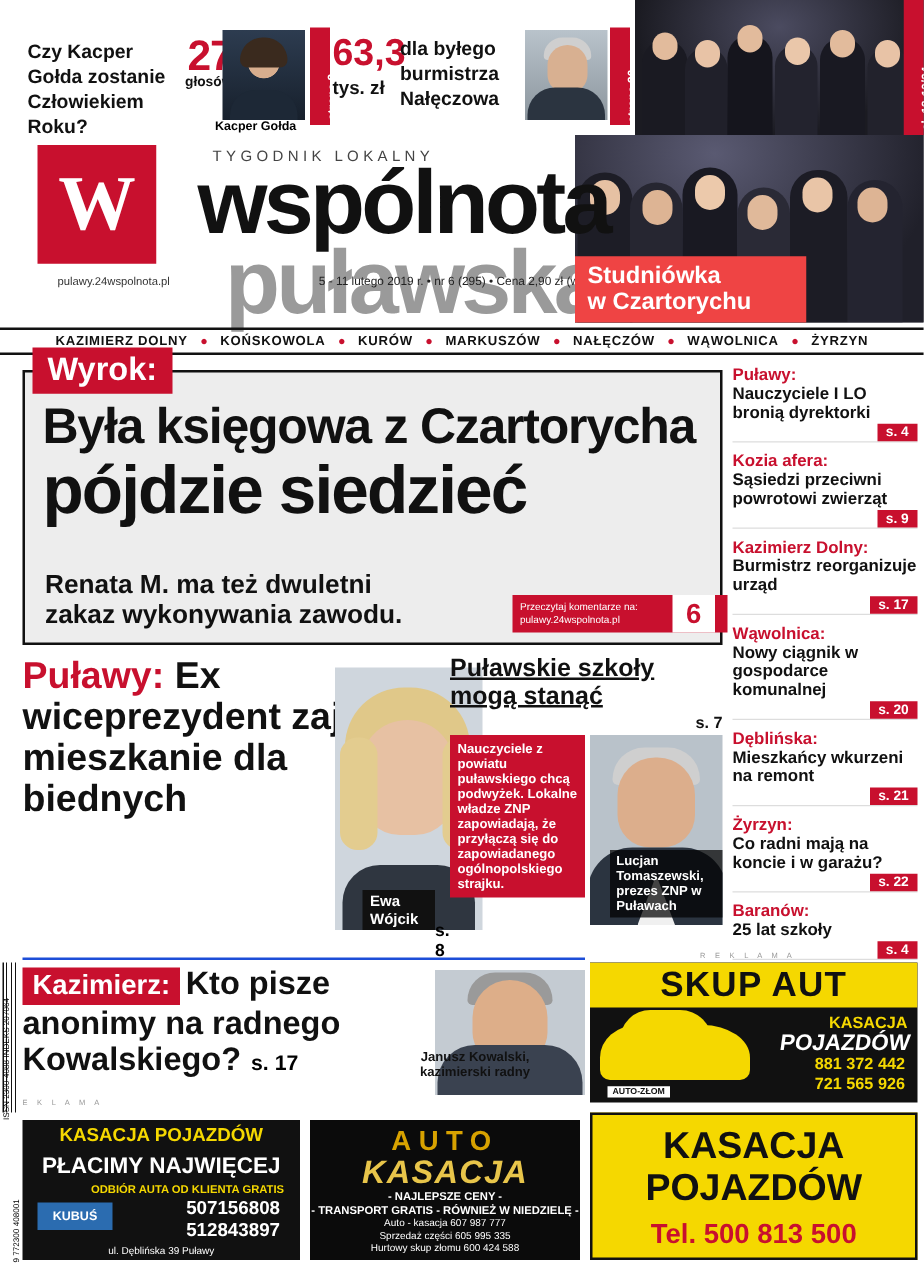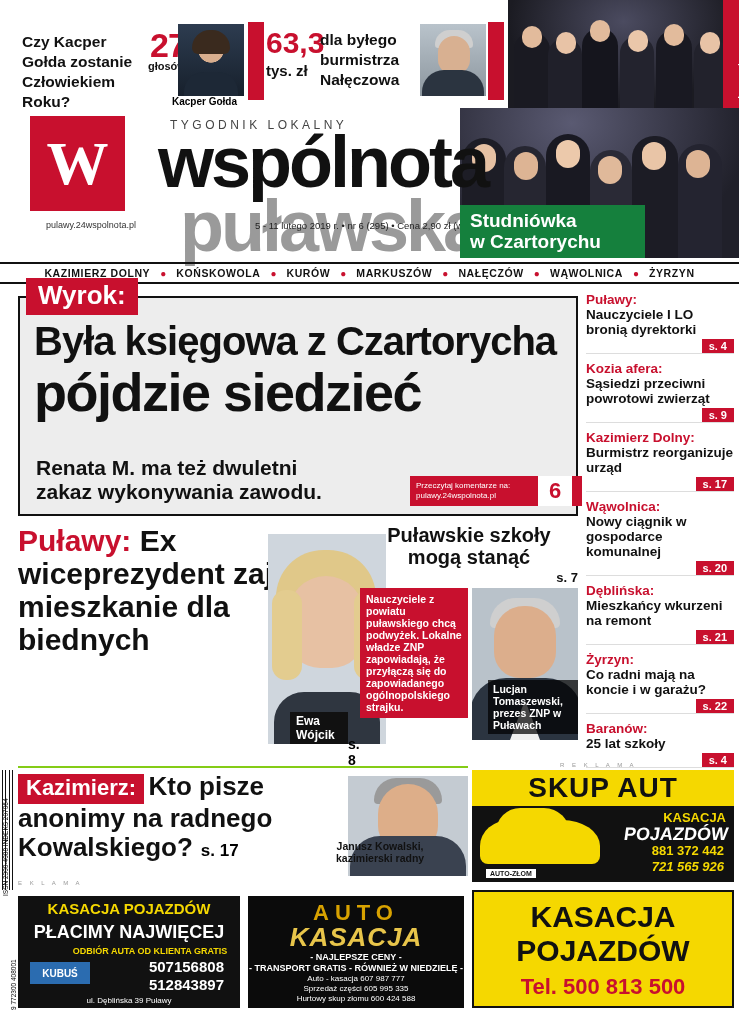--- a/index.html
+++ b/index.html
@@ -50,21 +50,21 @@
             font-family:"Liberation Serif", serif; font-weight:bold; font-size:62px; display:flex; align-items:center; justify-content:center; }
   .tyg { position:absolute; left:170px; top:10px; font-size:12px; letter-spacing:3.5px; color:#444; }
   .title1 { position:absolute; left:158px; top:18px; font-family:"Liberation Sans", sans-serif; font-weight:bold; font-size:72px; letter-spacing:-3px; color:#111; line-height:72px;}
   .title2 { position:absolute; left:180px; top:82px; font-family:"Liberation Sans", sans-serif; font-weight:bold; font-size:72px; letter-spacing:-3px; color:#9a9a9a; line-height:72px;}
   .siteurl { position:absolute; left:46px; top:112px; font-size:9px; color:#333; }
   .issueline { position:absolute; left:255px; top:112px; font-size:9.5px; color:#222; }
 
   
   .promright { position:absolute; left:460px; top:0px; width:279px; height:150px; overflow:hidden; background:#20202a; }
   .promright .bg { position:absolute; inset:0; background:radial-gradient(ellipse at 40% 10%, #5a5a72 0%, #20202a 75%); }
-  .stud-badge { position:absolute; left:460px; top:97px; width:185px; background:#15803d; color:#fff; padding:5px 8px 6px 10px; font-weight:bold; font-size:19px; line-height:21px; }
+  .stud-badge { position:absolute; left:460px; top:97px; width:185px; background:#ef4444; color:#fff; padding:5px 8px 6px 10px; font-weight:bold; font-size:19px; line-height:21px; }
 
   
   .townbar { position:absolute; left:0; top:262px; width:739px; height:22px; border-top:2px solid #111; border-bottom:2px solid #111; display:flex; align-items:center; justify-content:center; gap:10px; }
   .townbar .town { font-size:10.5px; font-weight:bold; letter-spacing:0.6px; color:#111; }
   .townbar .dot { color:#c8102e; font-size:10px; }
 
   
   .lead { position:absolute; left:18px; top:296px; width:560px; height:220px; background:#ededed; border:2px solid #111; }
   .wyrok { position:absolute; left:26px; top:278px; background:#c8102e; color:#fff; font-weight:bold; font-size:26px; padding:2px 12px 4px 12px; z-index:4;}
   .lead h1 { margin:0; position:absolute; left:14px; top:20px; width:540px; font-weight:bold; color:#111; line-height:46px;}
@@ -90,47 +90,47 @@
   .b2-photo { position:absolute; left:250px; top:10px; width:118px; height:210px; overflow:hidden; background:#cfd6dd;}
   .b2-photo .face { position:absolute; left:20px; top:42px; width:76px; height:92px; background:#e7c1a3; border-radius:38px 38px 32px 32px;}
   .b2-photo .hair { position:absolute; left:8px; top:16px; width:100px; height:72px; background:#e0c889; border-radius:50px 50px 26px 26px;}
   .b2-photo .hair2 { position:absolute; left:4px; top:56px; width:30px; height:90px; background:#e3cc8f; border-radius:14px;}
   .b2-photo .hair3 { position:absolute; right:2px; top:56px; width:30px; height:90px; background:#e3cc8f; border-radius:14px;}
   .b2-photo .body { position:absolute; left:6px; bottom:0; width:106px; height:52px; background:#2f3640; border-radius:30px 30px 0 0;}
   .b2-cap { position:absolute; left:272px; top:188px; background:#111; color:#fff; font-weight:bold; font-size:12px; padding:2px 6px;}
   .b2-pg { position:absolute; left:330px; top:212px; font-weight:bold; font-size:14px; }
 
   .band3 { position:absolute; left:360px; top:524px; width:218px; height:232px; }
-  .b3-title { font-weight:bold; font-size:20px; line-height:22px; text-align:center; color:#111;}
+  .b3-title { font-weight:bold; font-size:20px; line-height:22px; text-align:left; color:#111;text-decoration:underline;}
   .b3-pg { text-align:right; font-weight:bold; font-size:13px; color:#111; margin-top:2px;}
   .b3-photo { position:absolute; left:112px; top:64px; width:106px; height:152px; background:#b9c2ca; overflow:hidden;}
   .b3-photo .head { position:absolute; left:22px; top:18px; width:62px; height:72px; background:#dcae8c; border-radius:30px 30px 26px 26px;}
   .b3-photo .hair { position:absolute; left:18px; top:10px; width:70px; height:30px; background:#cfcfcf; border-radius:34px 34px 6px 6px;}
   .b3-photo .suit { position:absolute; left:-2px; bottom:0; width:112px; height:62px; background:#2b3440; border-radius:36px 36px 0 0;}
   .b3-photo .shirt { position:absolute; left:38px; bottom:0; width:30px; height:40px; background:#f0f0f0; clip-path: polygon(50% 0, 100% 100%, 0 100%);}
   .b3-text { position:absolute; left:0px; top:64px; width:108px; background:#c8102e; color:#fff; font-weight:bold; font-size:10.5px; line-height:12px; padding:5px 6px;}
   .b3-cap { position:absolute; left:128px; top:156px; background:rgba(0,0,0,0.72); color:#fff; font-weight:bold; font-size:10.5px; line-height:12px; padding:3px 5px;}
 
   
-  .band4 { position:absolute; left:18px; top:766px; width:450px; height:110px; border-top:2px solid #84cc16; }
+  .band4 { position:absolute; left:18px; top:766px; width:450px; height:110px; border-top:2px solid #1d4ed8; }
   .b4-k { display:inline-block; background:#c8102e; color:#fff; font-weight:bold; font-size:22px; padding:1px 8px 3px 8px; margin-top:6px;}
   .b4-t { font-weight:bold; font-size:26px; line-height:29px; color:#111; display:inline; }
   .b4-pg { font-weight:bold; font-size:17px; }
   .b4-photo { position:absolute; left:330px; top:8px; width:120px; height:100px; background:#c4cbd2; overflow:hidden;}
   .b4-photo .head { position:absolute; left:30px; top:8px; width:60px; height:66px; background:#ddae89; border-radius:30px 30px 24px 24px;}
   .b4-photo .hair { position:absolute; left:26px; top:2px; width:68px; height:26px; background:#9a9a9a; border-radius:34px 34px 6px 6px;}
   .b4-photo .suit { position:absolute; left:2px; bottom:0; width:116px; height:40px; background:#3a4250; border-radius:30px 30px 0 0;}
   .b4-cap { position:absolute; left:318px; top:72px; font-size:10.5px; line-height:12px; font-weight:bold; color:#111;text-align:center;}
   .ad-skup { position:absolute; left:472px; top:770px; width:262px; height:112px; background:#111; overflow:hidden;}
   .ad-skup .ytop { position:absolute; left:0; top:0; width:262px; height:36px; background:#f5d800; }
   .ad-skup .ytop span { display:block; text-align:center; font-weight:bold; font-size:28px; line-height:36px; color:#111; letter-spacing:1px;}
   .ad-skup .kas { position:absolute; right:8px; top:40px; color:#f5d800; font-weight:bold; font-size:13px; text-align:right; }
   .ad-skup .poj { position:absolute; right:6px; top:54px; color:#fff; font-weight:bold; font-size:18px; text-align:right; transform: skewX(-8deg);}
   .ad-skup .ph1 { position:absolute; right:10px; bottom:24px; color:#f5d800; font-weight:bold; font-size:13px;}
-  .ad-skup .ph2 { position:absolute; right:10px; bottom:8px; color:#f5d800; font-weight:bold; font-size:13px;font-style:italic;}
+  .ad-skup .ph2 { position:absolute; right:10px; bottom:8px; color:#f5d800; font-weight:bold; font-size:13px;}
   .ad-skup .car { position:absolute; left:8px; bottom:18px; width:120px; height:44px; background:#f5d800; border-radius:30px 38px 8px 8px / 26px 26px 8px 8px;}
   .ad-skup .car:after { content:""; position:absolute; left:16px; top:-12px; width:74px; height:26px; background:#f5d800; border-radius:28px 30px 0 0;}
   .ad-skup .plate { position:absolute; left:14px; bottom:4px; background:#fff; color:#111; font-size:7px; font-weight:bold; padding:1px 4px; z-index:3;}
 
   .ad1 { position:absolute; left:18px; top:896px; width:222px; height:112px; background:#111; overflow:hidden;}
   .ad1 .t1 { position:absolute; left:0; top:4px; width:222px; text-align:center; color:#f5d800; font-weight:bold; font-size:15px;}
   .ad1 .t2 { position:absolute; left:0; top:26px; width:222px; text-align:center; color:#fff; font-weight:bold; font-size:18px;}
   .ad1 .t3 { position:absolute; left:0; top:50px; width:222px; text-align:center; color:#f5d800; font-weight:bold; font-size:9px;margin-left:21px;}
   .ad1 .p1 { position:absolute; right:16px; top:62px; color:#fff; font-weight:bold; font-size:15px;}
   .ad1 .p2 { position:absolute; right:16px; top:80px; color:#fff; font-weight:bold; font-size:15px;}

